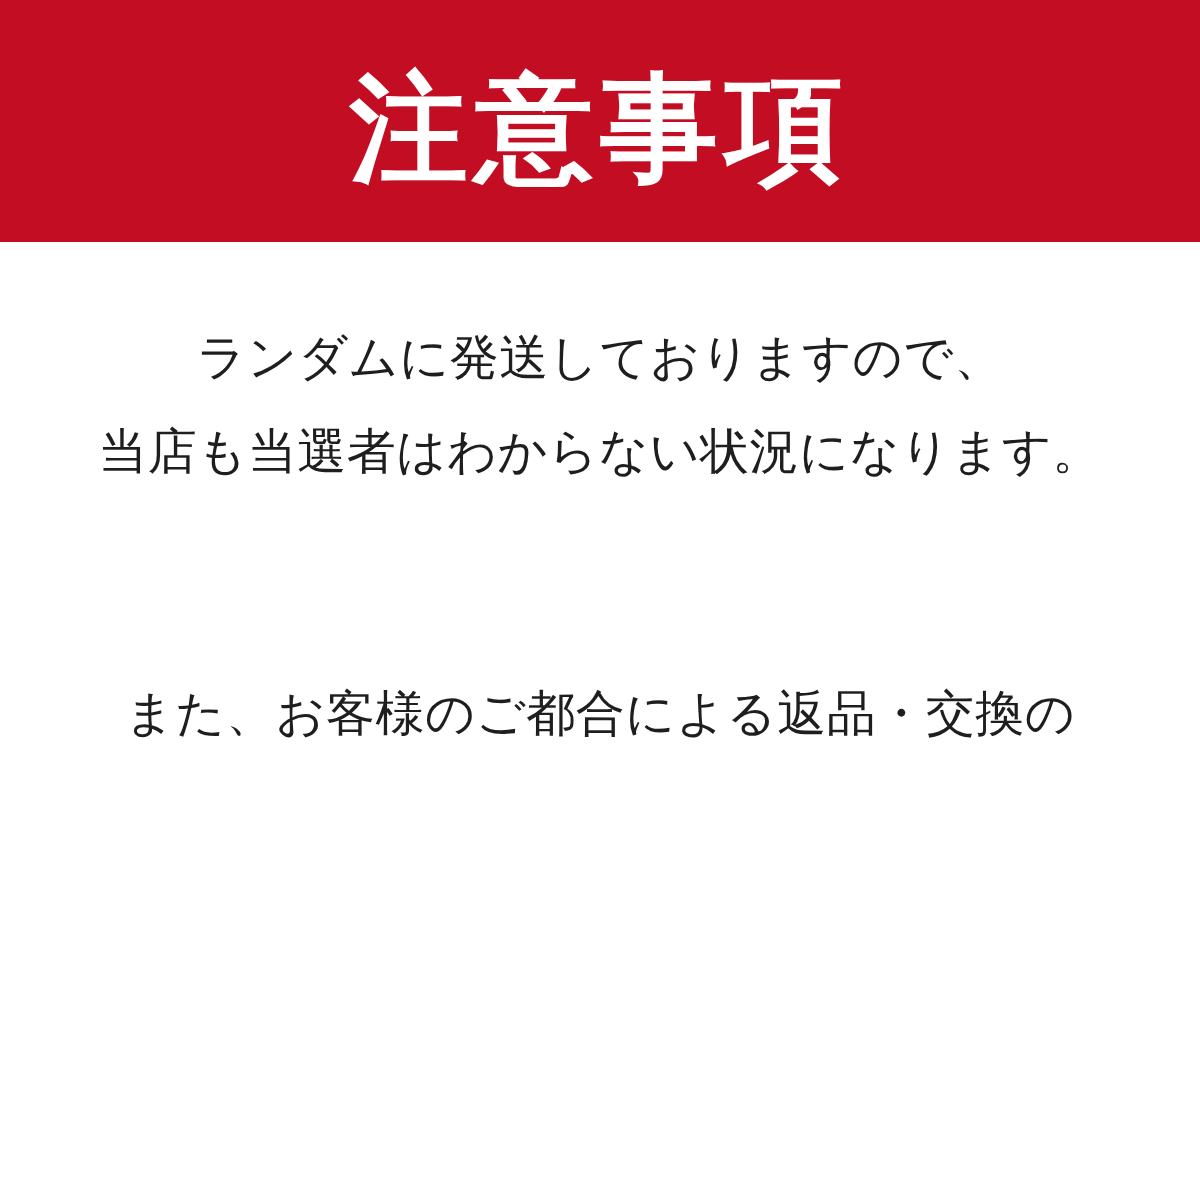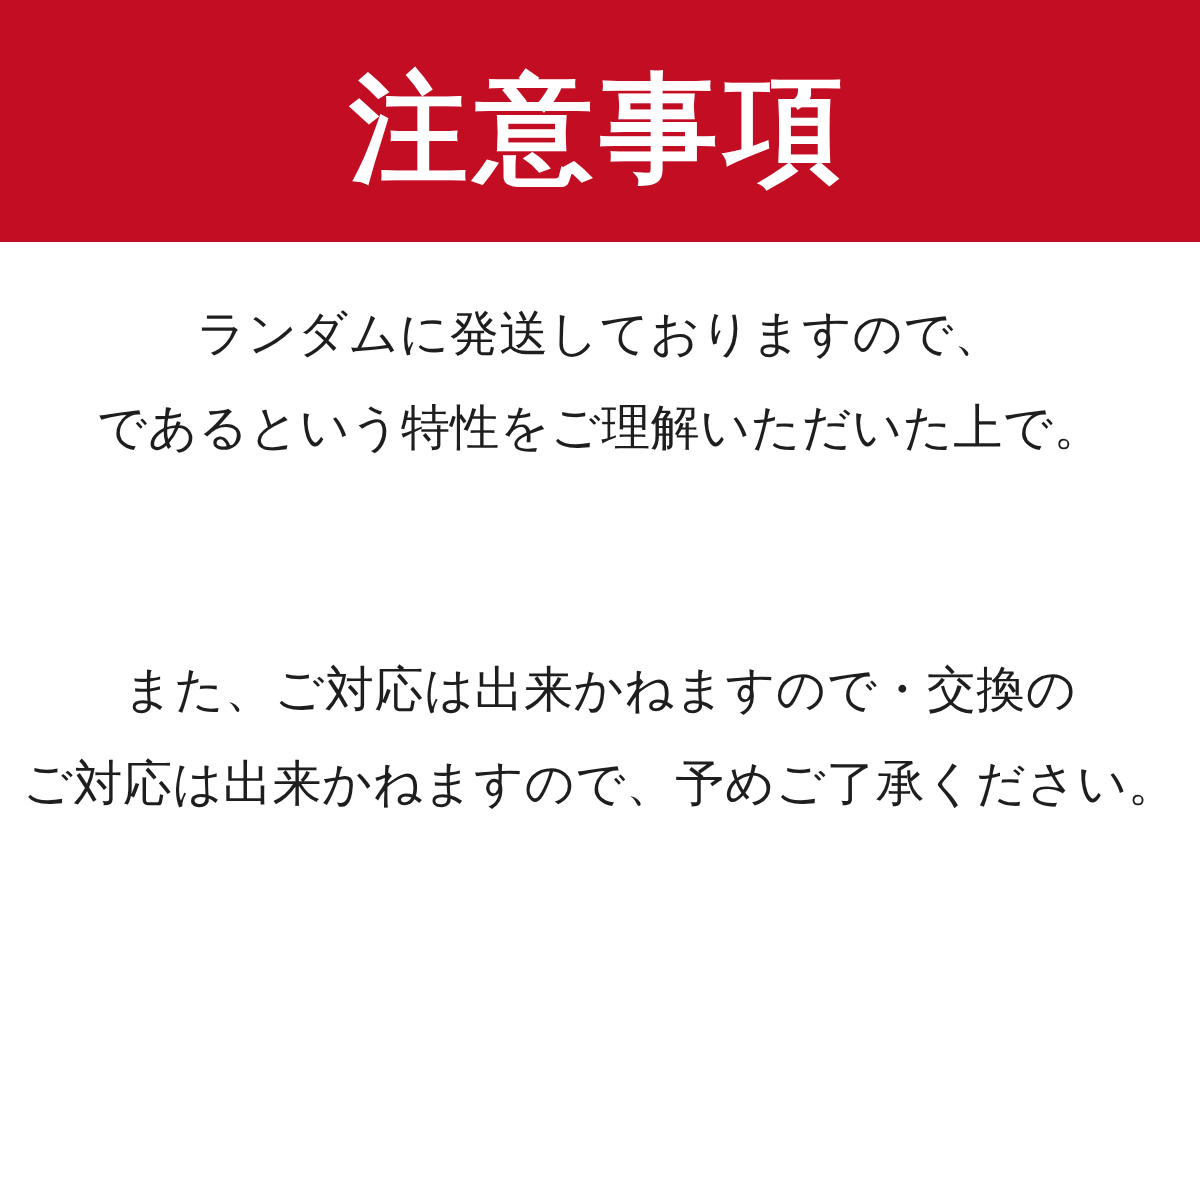--- a/index.html
+++ b/index.html
@@ -31,21 +31,21 @@
   .banner-title {
     color: #ffffff;
     font-size: 118px;
     font-weight: 900;
     letter-spacing: 0.06em;
     line-height: 1;
     padding-top: 14px;
     white-space: nowrap;
   }
   .notice-body {
-    padding-top: 44px;
+    padding-top: 68px;
     display: flex;
     flex-direction: column;
     align-items: center;
   }
   .paragraph {
     text-align: center;
   }
   .paragraph + .paragraph {
     margin-top: 84px;
   }
@@ -64,26 +64,25 @@
 <div class="page">
 
   <div class="banner">
     <div class="banner-title">注意事項</div>
   </div>
 
   <div class="notice-body">
 
     <div class="paragraph">
       <div class="notice-line">ランダムに発送しておりますので、</div>
-      <div class="notice-line">であるという特性をご理解いただいた上で。</div>
+      <div class="notice-line">当店も当選者はわからない状況になります。</div>
     </div>
 
     <div class="paragraph">
     </div>
 
     <div class="paragraph">
-      <div class="notice-line">また、ご対応は出来かねますので・交換の</div>
-      <div class="notice-line">ご対応は出来かねますので、予めご了承ください。</div>
+      <div class="notice-line">また、お客様のご都合による返品・交換の</div>
     </div>
 
   </div>
 
 </div>
 
 </body></html>

